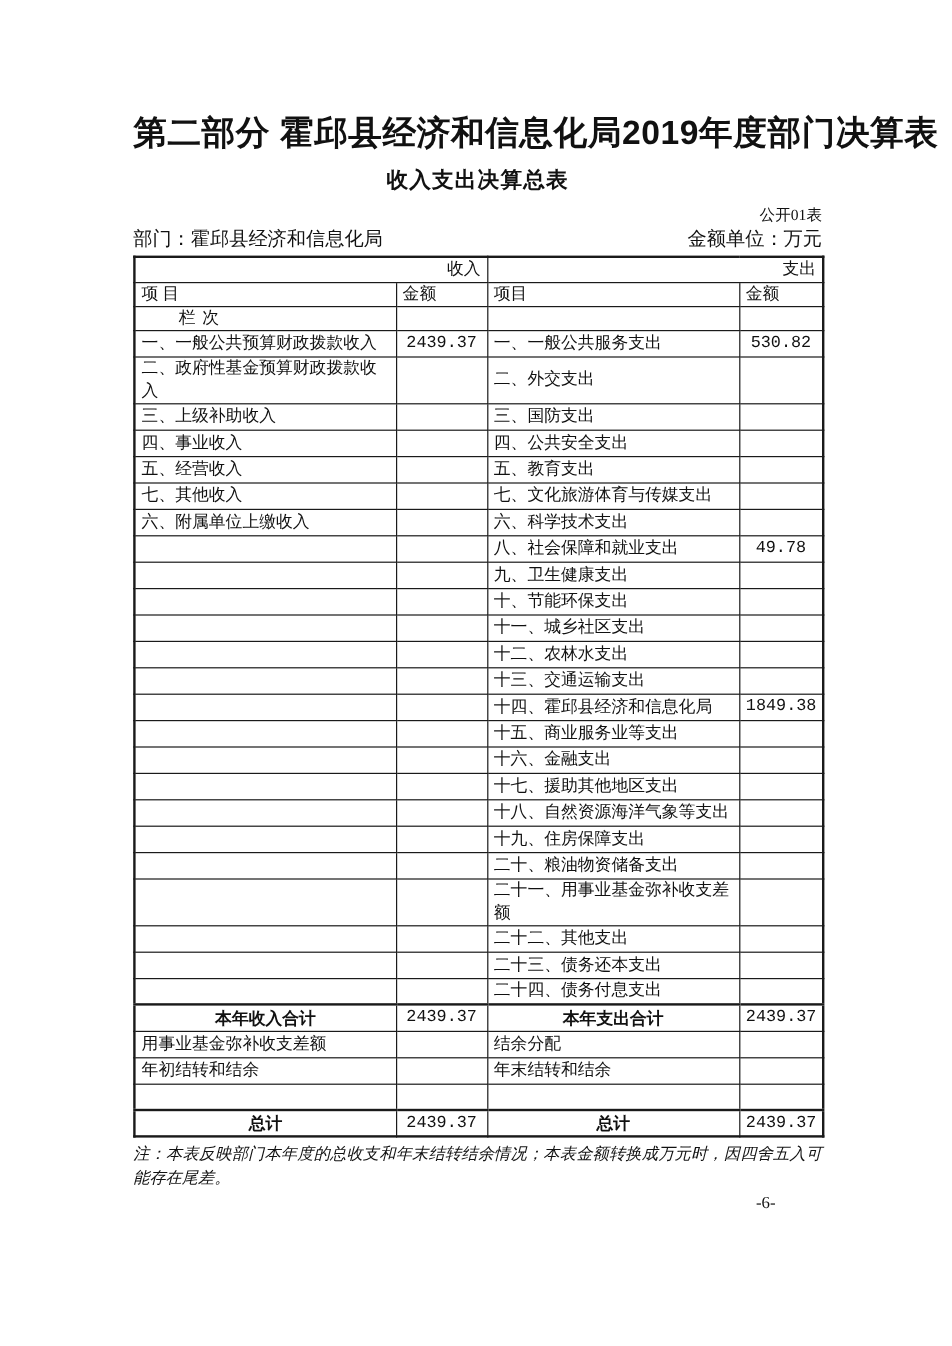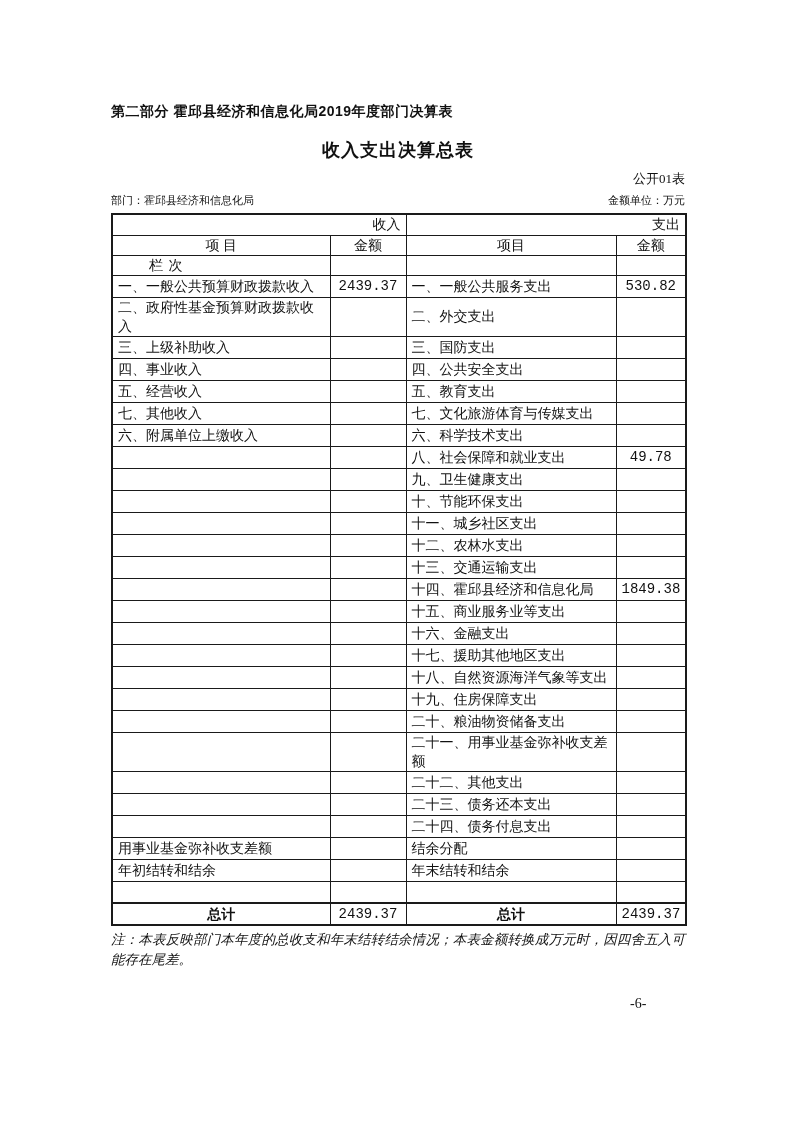--- a/index.html
+++ b/index.html
@@ -18,21 +18,21 @@
     position: absolute;
     left: 111px;
     top: 0;
     width: 574px;
   }
   .part-title {
     margin-top: 98px;
     text-align: left;
     font-family: "Liberation Sans", sans-serif;
     font-weight: bold;
-    font-size: 14px;
+    font-size: 28px;
     line-height: 26px;
     letter-spacing: 0.5px;
     white-space: nowrap;
   }
   .table-title {
     margin-top: 14px;
     text-align: center;
     font-family: Liberation Sans, sans-serif;
     font-weight: bold;
     font-size: 18px;
@@ -42,21 +42,21 @@
   .sheet-label {
     margin-top: 9px;
     text-align: right;
     font-size: 13px;
     line-height: 16px;
   }
   .meta-line {
     margin-top: 5px;
     display: flex;
     justify-content: space-between;
-    font-size: 11px;
+    font-size: 16px;
     line-height: 16px;
   }
   table.budget {
     margin-top: 5px;
     width: 574px;
     border-collapse: collapse;
     table-layout: fixed;
     border: 2px solid #1a1a1a;
     font-size: 14px;
   }
@@ -66,21 +66,21 @@
   table.budget col.c-exp-amount { width: 70px; }
   table.budget th, table.budget td {
     border: 1px solid #1a1a1a;
     padding: 0 5px;
     font-weight: normal;
     line-height: 19px;
     overflow: hidden;
     vertical-align: middle;
   }
   tr.hdr-section th { height: 21px; text-align: right; }
-  tr.hdr-cols th { height: 20px; text-align: center; }
+  tr.hdr-cols th { height: 20px; text-align: left; }
   tr.row-index td { height: 20px; }
   tr.row-index td.item { padding-left: 36px; letter-spacing: 1px; }
   tr.row-normal td, tr.row-blank td { height: 22px; }
   tr.row-tall td { height: 38px; }
   tr.row-total td, tr.row-grand td {
     height: 22px;
     border-top: 2px solid #1a1a1a;
   }
   tr.row-total td.item, tr.row-grand td.item {
     text-align: center;
@@ -286,20 +286,26 @@
             <td class="amount"></td>
             <td class="item">二十三、债务还本支出</td>
             <td class="amount"></td>
           </tr>
           <tr class="row-normal">
             <td class="item"></td>
             <td class="amount"></td>
             <td class="item">二十四、债务付息支出</td>
             <td class="amount"></td>
           </tr>
+          <tr class="row-total">
+            <td class="item">本年收入合计</td>
+            <td class="amount">2439.37</td>
+            <td class="item">本年支出合计</td>
+            <td class="amount">2439.37</td>
+          </tr>
           <tr class="row-normal">
             <td class="item">用事业基金弥补收支差额</td>
             <td class="amount"></td>
             <td class="item">结余分配</td>
             <td class="amount"></td>
           </tr>
           <tr class="row-normal">
             <td class="item">年初结转和结余</td>
             <td class="amount"></td>
             <td class="item">年末结转和结余</td>

